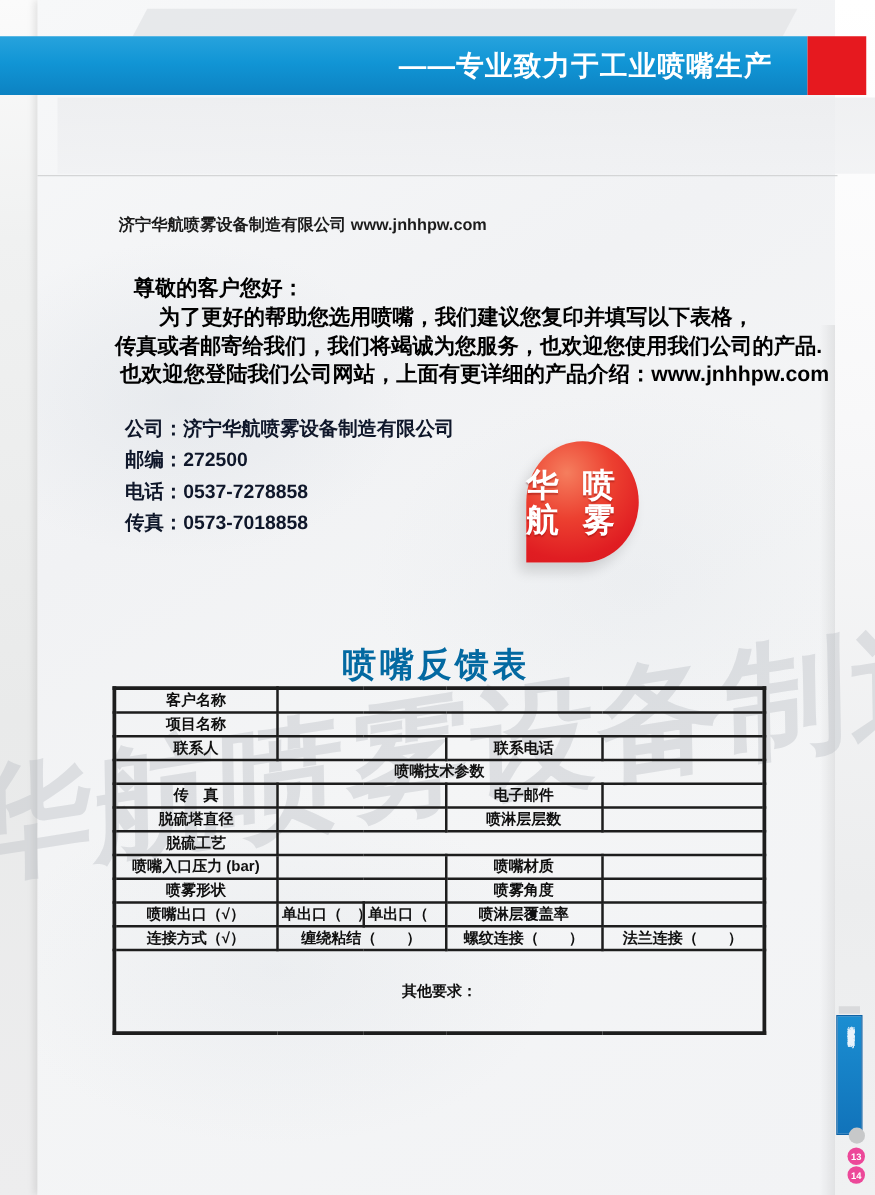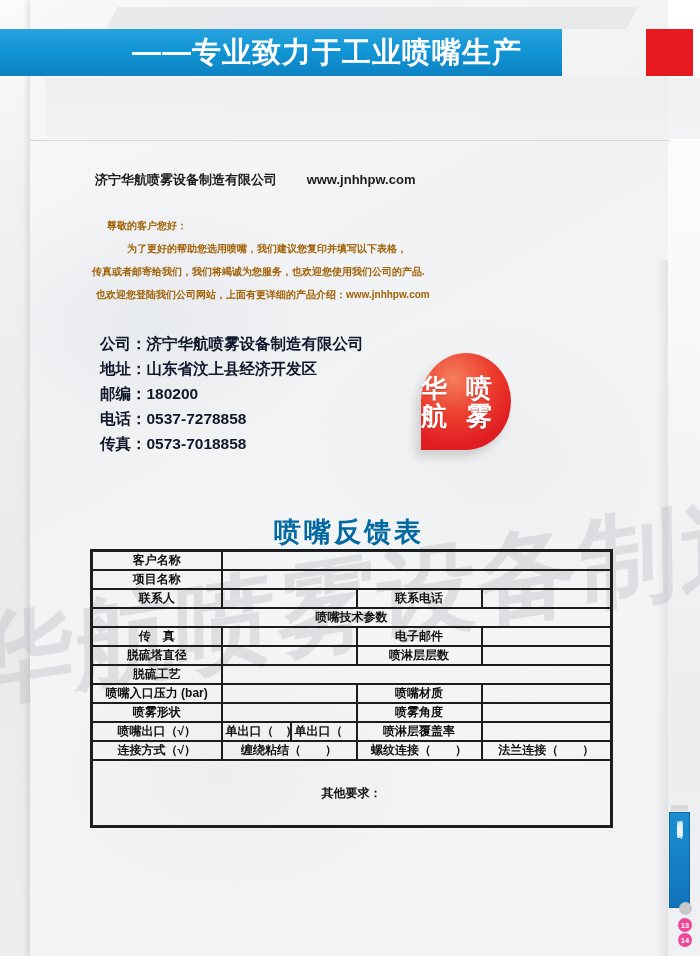--- a/index.html
+++ b/index.html
@@ -18,33 +18,33 @@
     background:linear-gradient(90deg,rgba(0,0,0,0) 0%,rgba(0,0,0,.07) 100%);}
   .map-texture{position:absolute;left:30px;top:140px;width:638px;height:816px;
     background:
       radial-gradient(ellipse 260px 180px at 18% 22%,rgba(205,212,220,.30),rgba(0,0,0,0) 70%),
       radial-gradient(ellipse 300px 220px at 75% 40%,rgba(210,216,223,.22),rgba(0,0,0,0) 70%),
       radial-gradient(ellipse 320px 200px at 30% 78%,rgba(208,214,221,.22),rgba(0,0,0,0) 70%);}
 
   
   .deco-strip{position:absolute;left:112px;top:7px;width:520px;height:22px;
     background:#e4e5e7;opacity:.8;transform:skewX(-28deg);}
-  .banner{position:absolute;left:0;top:29px;width:562px;height:47px;
+  .banner{position:absolute;left:0;top:29px;width:646px;height:47px;
     background:linear-gradient(180deg,#27a3dd 0%,#1195d5 45%,#0c82c2 100%);
-    color:#fff;font-weight:bold;font-size:29px;line-height:47px;text-align:right;
-    padding-right:40px;box-sizing:border-box;letter-spacing:1px;}
+    color:#fff;font-weight:bold;font-size:22px;line-height:47px;text-align:right;
+    padding-right:28px;box-sizing:border-box;letter-spacing:1px;}
   .banner-red{position:absolute;left:646px;top:29px;width:47px;height:47px;background:#e6191f;}
   .upper-wash{position:absolute;left:46px;top:78px;width:654px;height:61px;
     background:linear-gradient(180deg,#ecedef 0%,#f0f1f3 100%);opacity:.8;}
   .hairline{position:absolute;left:30px;top:140px;width:640px;height:1px;background:#d4d5d6;}
 
   
   .masthead{position:absolute;left:95px;top:171px;font-size:13px;font-weight:bold;color:#1b1b1b;}
-  .masthead .site{margin-left:26px;}
-  .gl{position:absolute;font-size:10px;font-weight:bold;color:#a16207;white-space:nowrap;}
+  .masthead .site{}
+  .gl{position:absolute;font-size:17px;font-weight:bold;color:#000000;white-space:nowrap;}
   .g-sal{left:107px;top:219px;}
   .g-l1{left:127px;top:242px;text-align:center;}
   .g-l2{left:92px;top:265px;}
   .g-l3{left:96px;top:288px;}
 
   .contact{position:absolute;left:100px;top:331px;font-size:15.5px;font-weight:bold;color:#0f172a;}
   .contact .crow{height:25px;line-height:25px;white-space:nowrap;}
 
   
   .logo{position:absolute;left:421px;top:353px;width:90px;height:97px;
@@ -108,22 +108,21 @@
     <span class="site">www.jnhhpw.com</span>
   </div>
 
   <div class="gl g-sal">尊敬的客户您好：</div>
   <div class="gl g-l1">为了更好的帮助您选用喷嘴，我们建议您复印并填写以下表格，</div>
   <div class="gl g-l2">传真或者邮寄给我们，我们将竭诚为您服务，也欢迎您使用我们公司的产品.</div>
   <div class="gl g-l3">也欢迎您登陆我们公司网站，上面有更详细的产品介绍：www.jnhhpw.com</div>
 
   <div class="contact">
     <div class="crow"><span>公司：</span><span>济宁华航喷雾设备制造有限公司</span></div>
-    <div class="crow"><span>地址：</span><span>山东省汶上县经济开发区</span></div>
-    <div class="crow"><span>邮编：</span><span>180200</span></div>
+    <div class="crow"><span>邮编：</span><span>272500</span></div>
     <div class="crow"><span>电话：</span><span>0537-7278858</span></div>
     <div class="crow"><span>传真：</span><span>0573-7018858</span></div>
   </div>
 
   <div class="logo">
     <div class="lt">华航</div>
     <div class="lt">喷雾</div>
   </div>
 
   <div class="watermark">华航喷雾设备制造</div>

